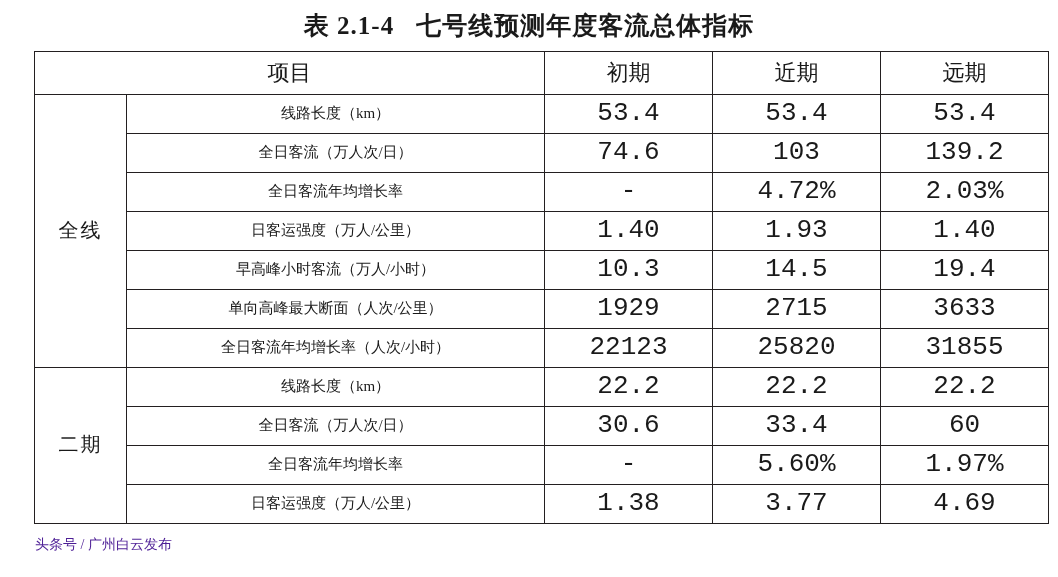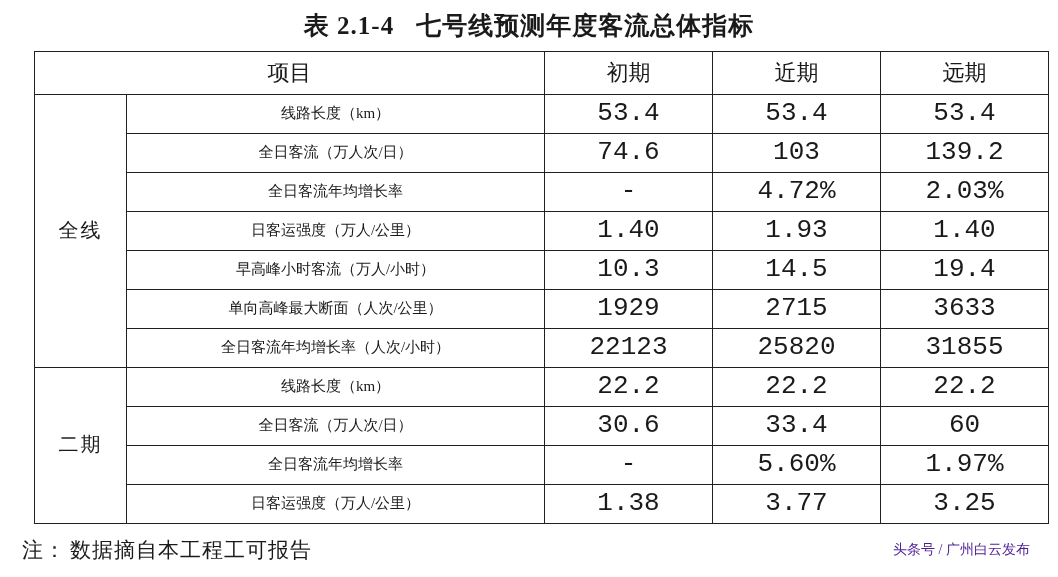--- a/index.html
+++ b/index.html
@@ -180,26 +180,23 @@
       <tr>
         <td class="item-cell">全日客流年均增长率</td>
         <td class="val-cell">-</td>
         <td class="val-cell">5.60%</td>
         <td class="val-cell">1.97%</td>
       </tr>
       <tr>
         <td class="item-cell">日客运强度（万人/公里）</td>
         <td class="val-cell">1.38</td>
         <td class="val-cell">3.77</td>
-        <td class="val-cell">3.25</td>
+        <td class="val-cell">4.69</td>
       </tr>
 
     </tbody>
   </table>
 
   <div class="footer">
-    <div class="note">
-      <span class="note-label">注：</span><span>数据摘自本工程工可报告</span>
-    </div>
     <div class="watermark">头条号 / 广州白云发布</div>
   </div>
 
 </div>
 
 </body></html>

